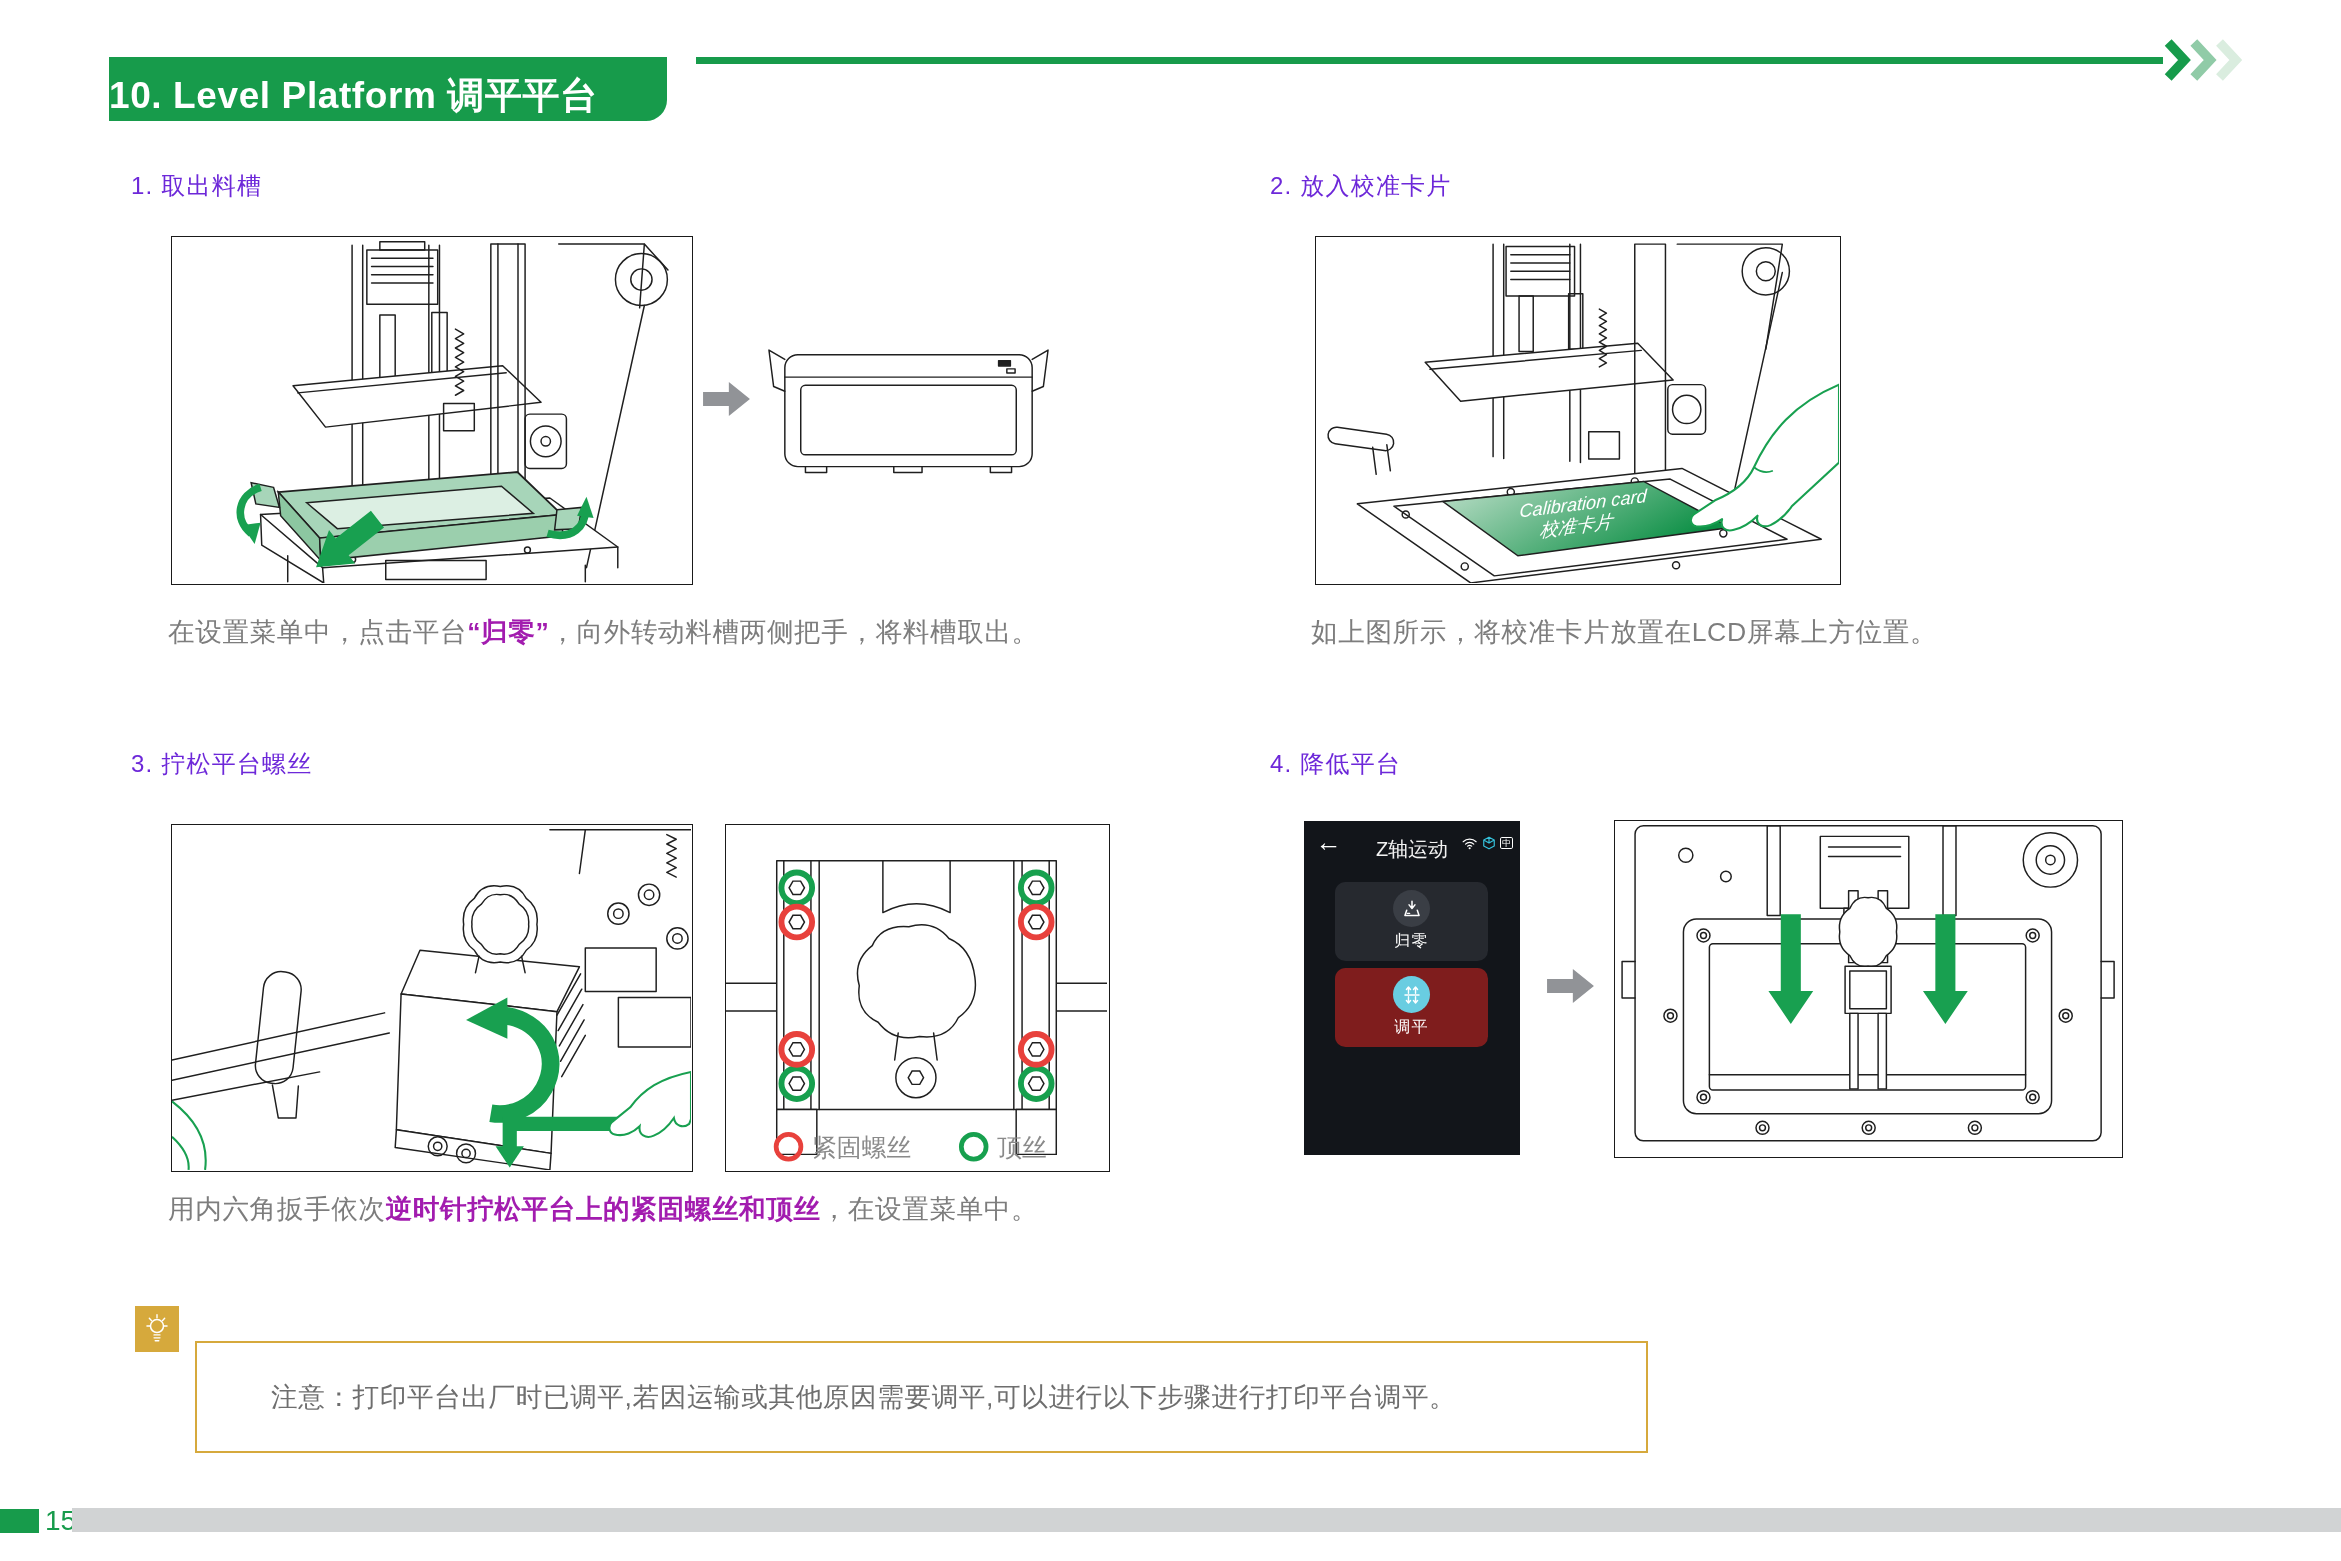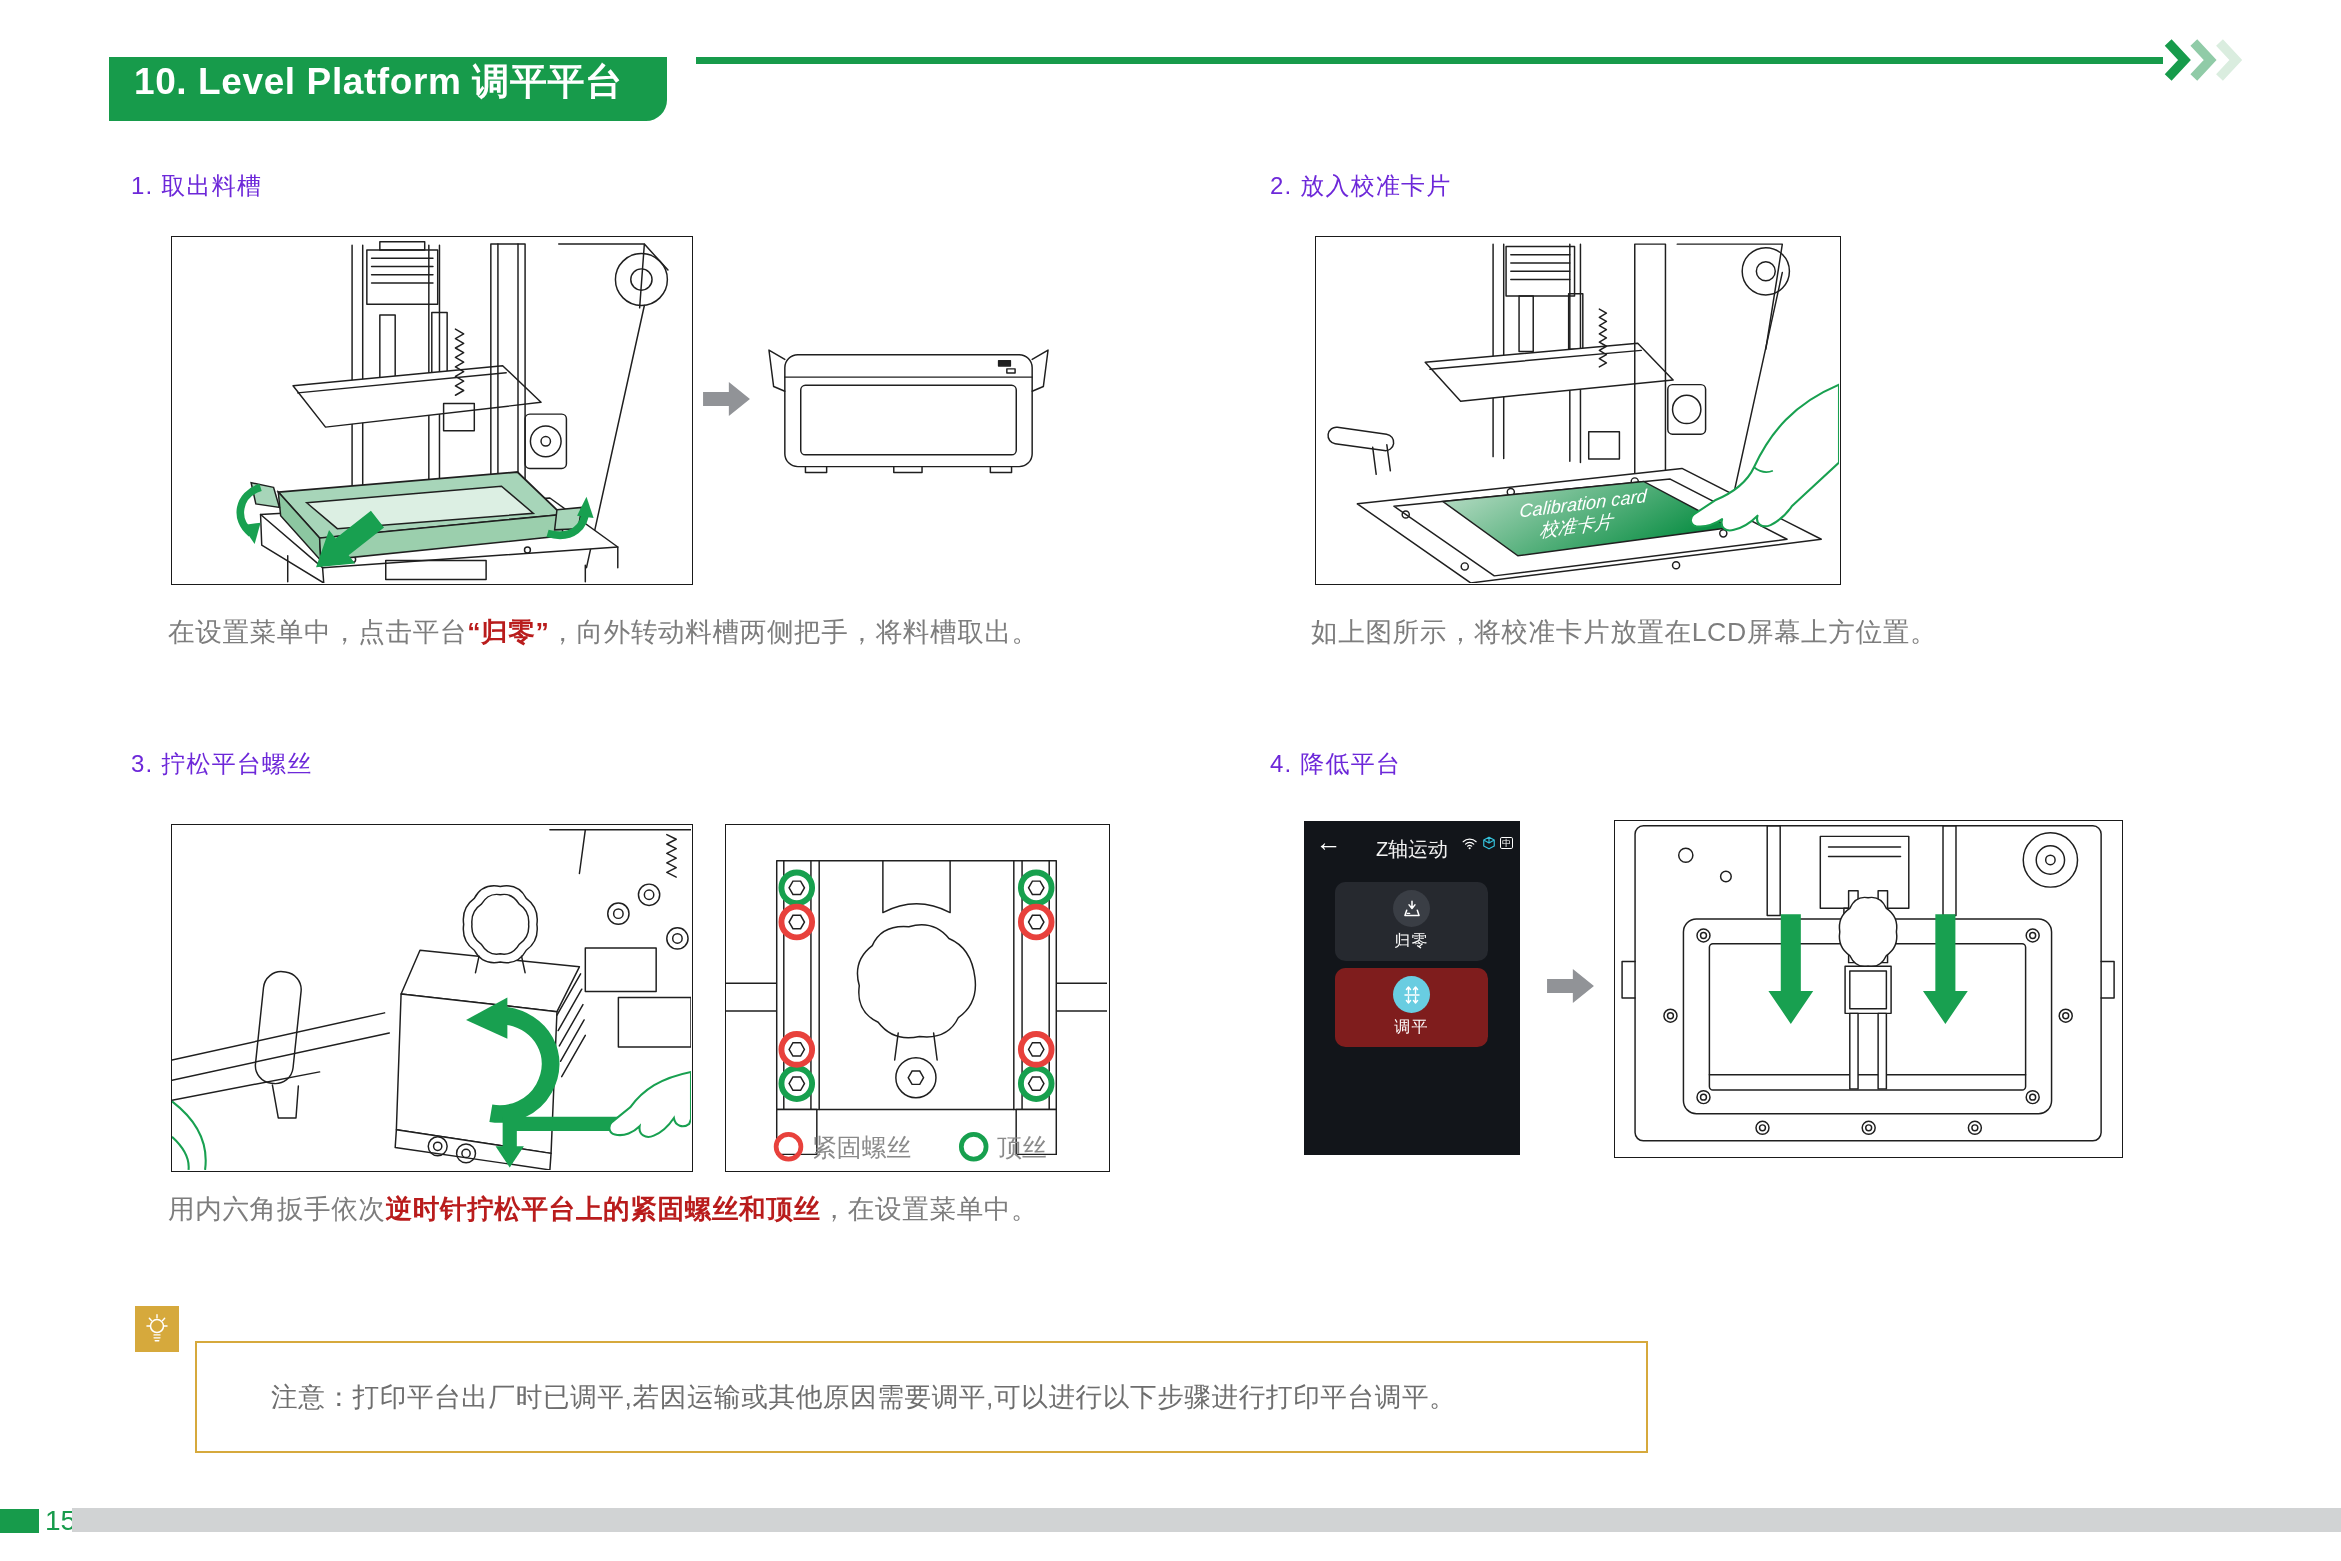--- a/index.html
+++ b/index.html
@@ -4,30 +4,30 @@
 <style>
   html,body{margin:0;padding:0;background:#ffffff;}
   .page{
     position:relative;width:2342px;height:1561px;background:#ffffff;overflow:hidden;
     font-family:"Liberation Sans","DejaVu Sans",sans-serif;
   }
   .abs{position:absolute;}
   
   .title-box{
     left:109px;top:57px;width:558px;height:64px;background:#179b4b;
-    border-radius:0 0 21px 0;display:flex;align-items:flex-start;padding-left:25px;box-sizing:border-box;
+    border-radius:0 0 21px 0;display:flex;align-items:flex-end;box-sizing:border-box;
   }
   .title-box h1{margin:0;font-size:37px;font-weight:bold;color:#ffffff;letter-spacing:0.6px;}
   .top-line{left:696px;top:57px;width:1467px;height:6.5px;background:#179b4b;}
   .chevrons{left:2162px;top:39px;}
   
   .sec-h{font-size:24px;color:#6d28d9;font-weight:500;letter-spacing:1.2px;white-space:nowrap;}
   
   .cap{font-size:26.6px;color:#7d7d7d;white-space:nowrap;letter-spacing:0.6px;}
-  .cap b{color:#b91c1c;font-weight:bold;}
+  .cap b{color:#a21caf;font-weight:bold;}
   
   .frame{border:1.8px solid #1a1a1a;background:#ffffff;box-sizing:border-box;}
   
   .phone{left:1304px;top:821px;width:216px;height:334px;background:#12151a;}
   .phone-title{position:absolute;left:0;right:0;top:15.3px;text-align:center;color:#f2f2f2;font-size:20px;}
   .phone-back{position:absolute;left:11.8px;top:8.3px;color:#ffffff;font-size:26px;line-height:1;}
   .phone-status{position:absolute;right:7px;top:15.3px;display:flex;align-items:center;gap:4.1px;}
   .lang-badge{color:#ffffff;font-size:8.9px;border:1.2px solid #ffffff;border-radius:1.8px;padding:0 1.2px;line-height:10px;}
   .scr-btn{position:absolute;left:31px;width:153px;height:79px;border-radius:10.6px;}
   .btn-home{top:61px;background:#26292f;}

